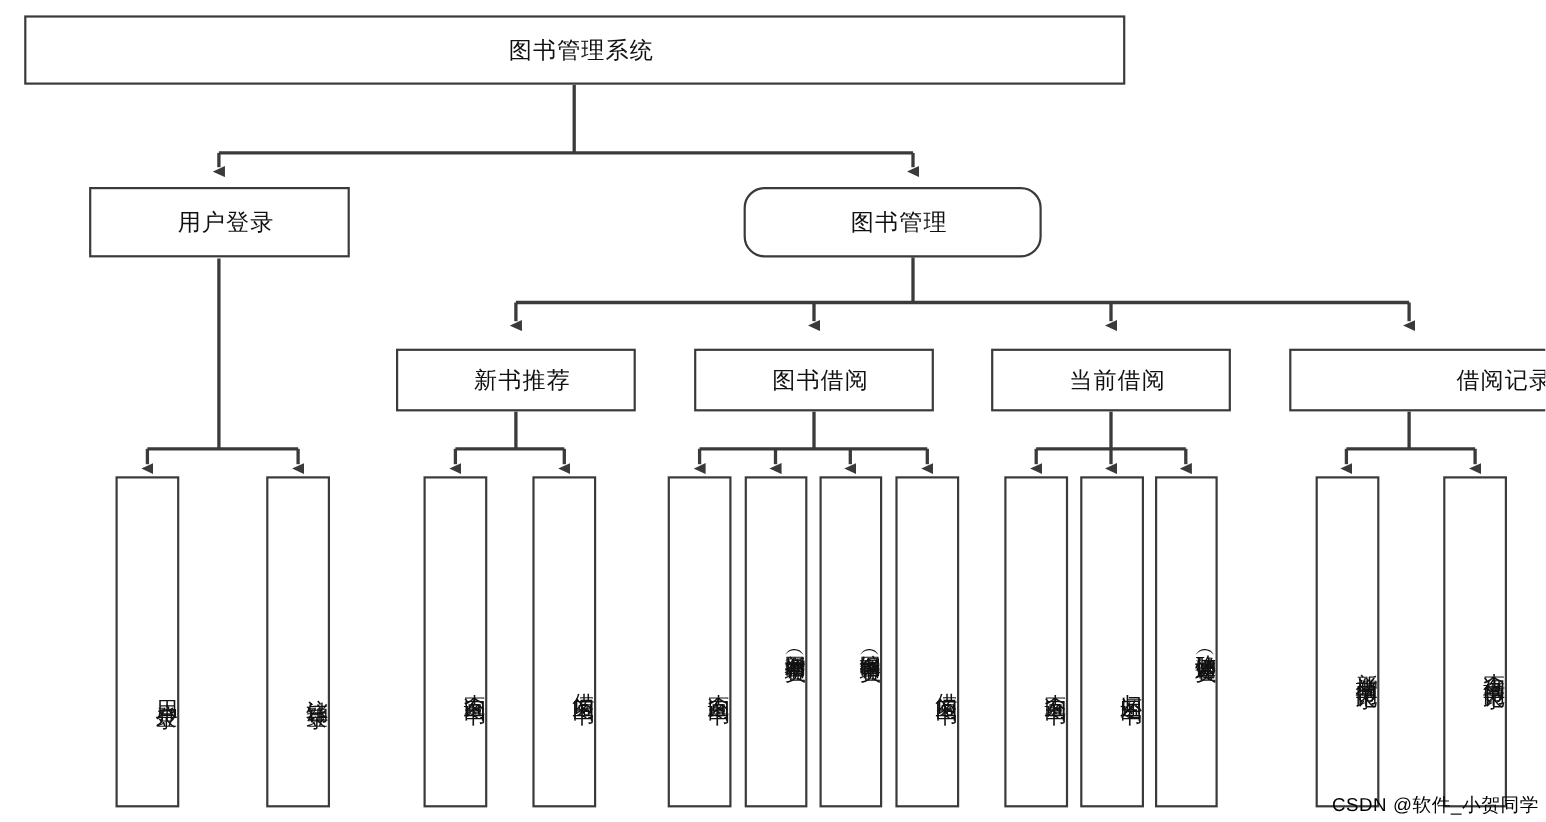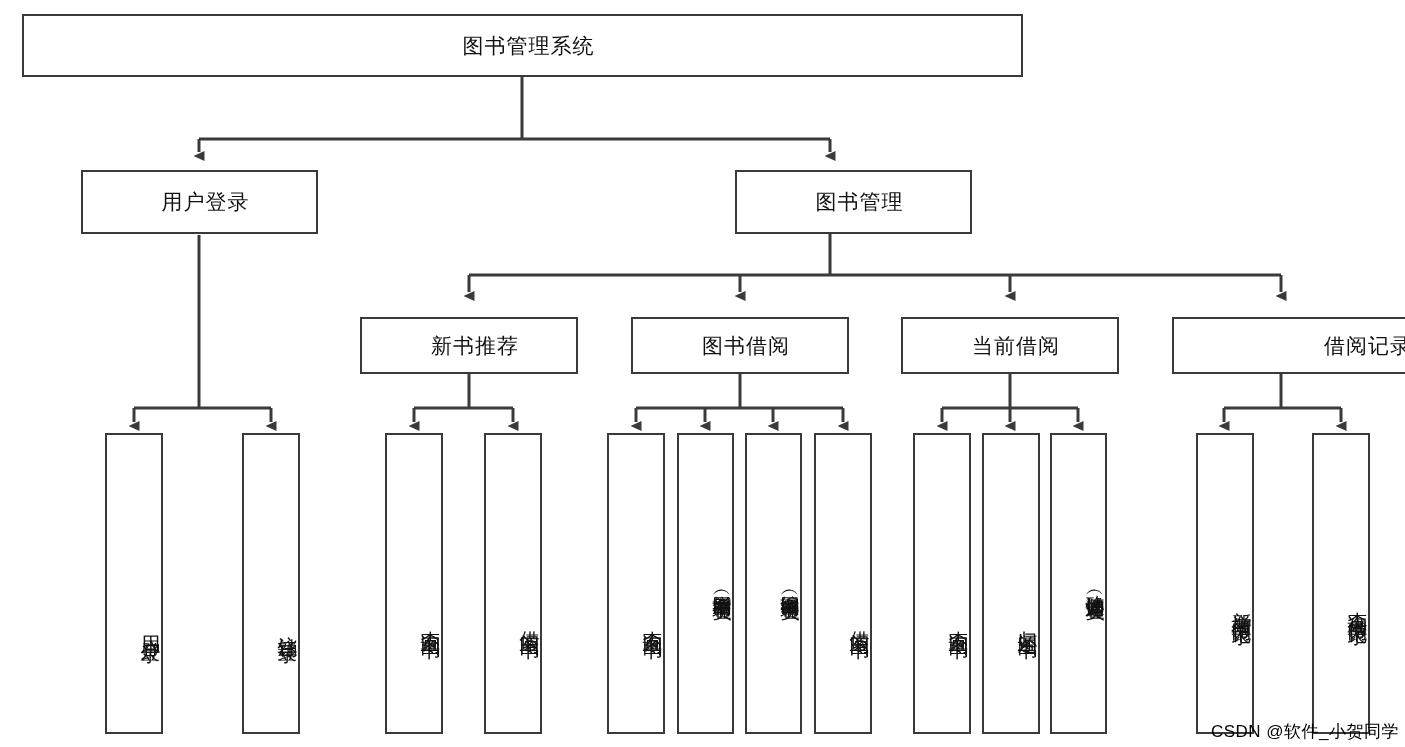--- a/index.html
+++ b/index.html
@@ -123,21 +123,21 @@
     </g>
   </svg>
 
   <div class="node horiz" style="left:22px; top:14px; width:1001px; height:63px;">
     <span>图书管理系统</span>
   </div>
 
   <div class="node horiz" style="left:81px; top:170px; width:237px; height:64px;">
     <span>用户登录</span>
   </div>
-  <div class="node horiz" style="left:735px; top:170px; width:237px; height:64px;">
+  <div class="node horiz" style="left:676px; top:170px; width:271px; height:64px;border-radius:19px;">
     <span>图书管理</span>
   </div>
 
   <div class="node horiz" style="left:360px; top:317px; width:218px; height:57px;">
     <span>新书推荐</span>
   </div>
   <div class="node horiz" style="left:631px; top:317px; width:218px; height:57px;">
     <span>图书借阅</span>
   </div>
   <div class="node horiz" style="left:901px; top:317px; width:218px; height:57px;align-items:center;">

